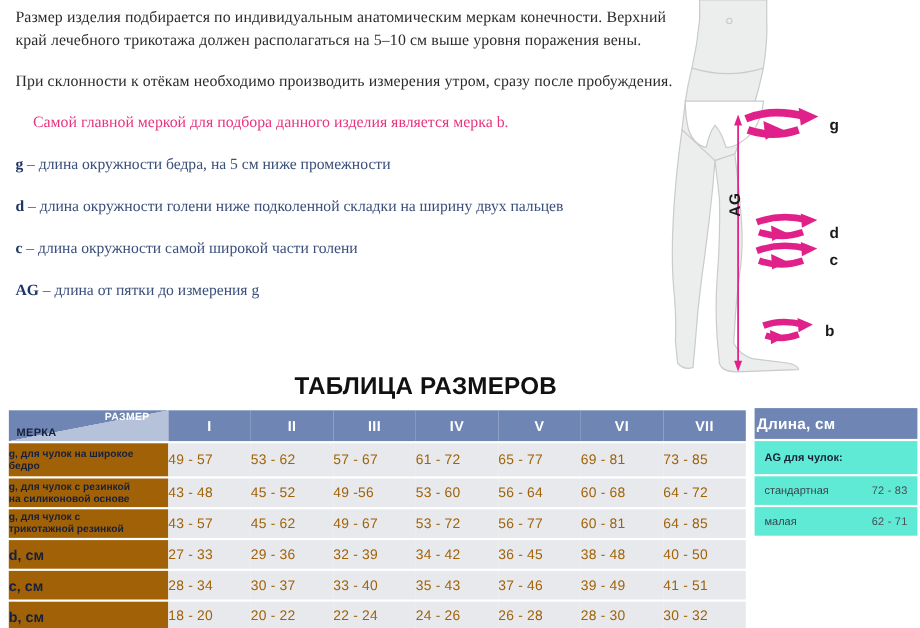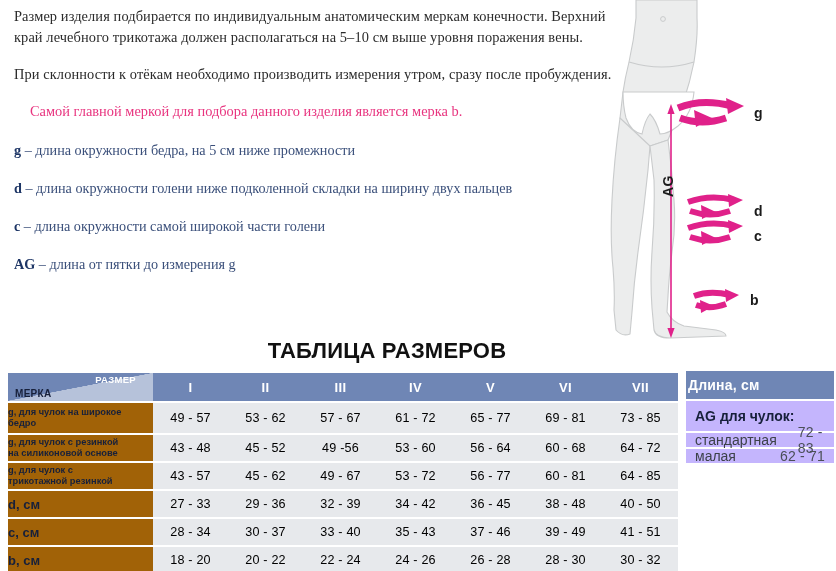--- a/index.html
+++ b/index.html
@@ -122,53 +122,52 @@
     line-height:11.5px;
     padding:3px 4px;
     height:26px;
   }
   td.rowlab.big{
     font-size:13px;
     line-height:15px;
   }
   td.cell{
     background:#e7e9ec;
-    color:#000000;
+    color:#a16207;
     font-size:12.6px;
-    text-align:center;
     height:26px;
     letter-spacing:0.2px;
   }
   tr.r1 td.cell, tr.r1 td.rowlab{height:30px;}
 
   
   .lenpanel{
     position:absolute;left:686px;top:371px;width:148px;
   }
   .lenpanel .lhead{
     background:#6f86b5;color:#fff;
     font-size:14px;font-weight:bold;
     height:28px;line-height:28px;
     padding-left:2px;
     margin-bottom:2px;
     letter-spacing:0.2px;
   }
   .lenrow{
-    background:#c4b5fd;
+    background:#5eead4;
     height:30px;
     margin-bottom:2px;
     display:flex;align-items:center;
     padding-left:9px;padding-right:9px;
-    font-size:14px;
+    font-size:10px;
     color:#3c4149;
   }
   .lenrow.title-row{font-weight:bold;color:#17203a;}
   .lenrow .lname{flex:1;}
   .lenrow .lval{color:#4a4f57;letter-spacing:0.2px;}
-  .lenrow.tall{height:14px;gap:21px;}
+  .lenrow.tall{height:26px;gap:21px;}
 </style>
 </head>
 <body>
 
 <div class="page">
 
   <div class="textcol">
 
     <p class="para">Размер изделия подбирается по индивидуальным анатомическим меркам конечности. Верхний край лечебного трикотажа должен располагаться на 5–10 см выше уровня поражения вены.</p>
 

